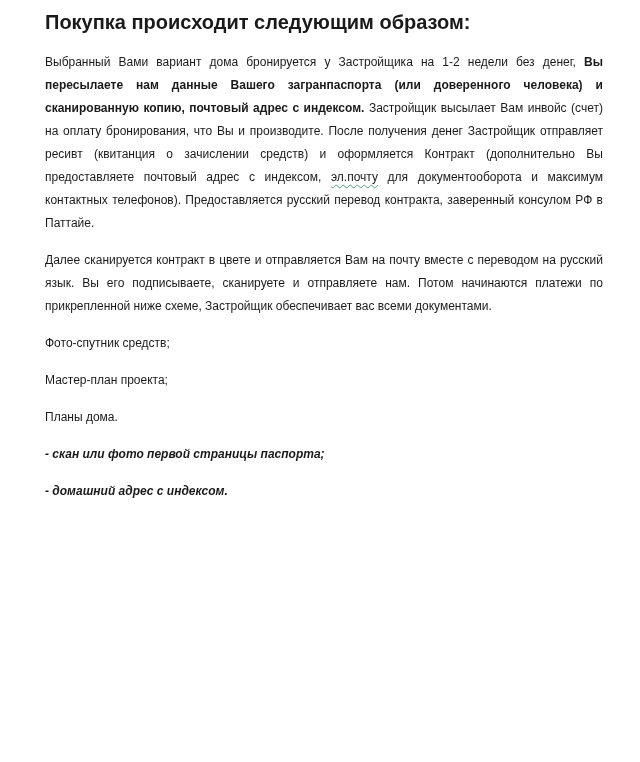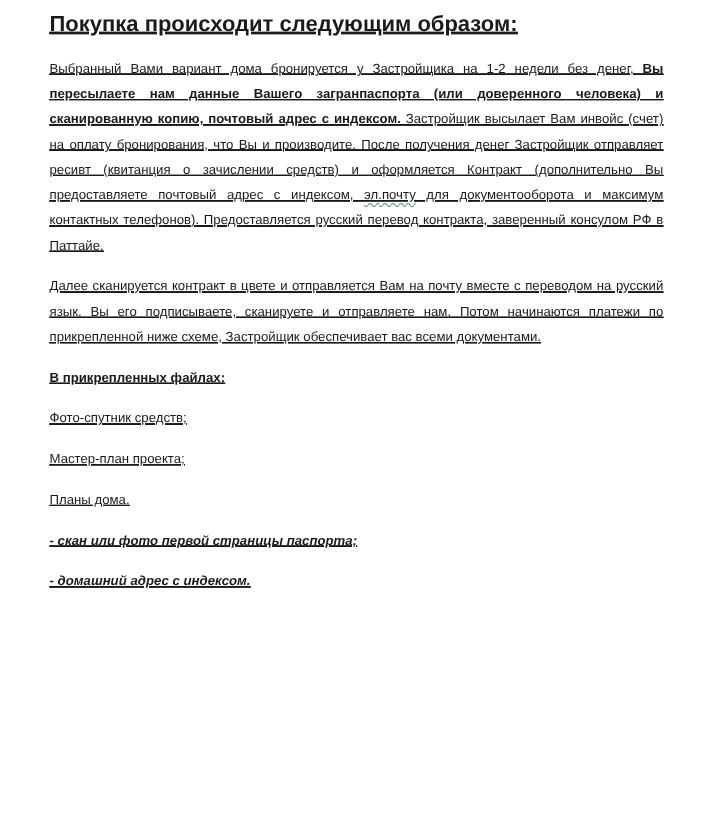--- a/index.html
+++ b/index.html
@@ -1,15 +1,15 @@
 <!DOCTYPE html>
 <html lang="ru" style="--text: #1a1a1a; --background: #ffffff; --spellcheck-underline: #55a38f;"><head>
 <meta charset="utf-8">
 <style>
-  * { margin: 0; padding: 0; box-sizing: border-box; text-decoration: underline; }
+  * { margin: 0; padding: 0; box-sizing: border-box; }
   html, body {
     width: 640px;
     background: var(--background, #ffffff);
     font-family: "Liberation Sans", "DejaVu Sans", sans-serif;
   }
   .page {
     width: 640px;
     height: 762px;
     overflow: hidden;
     background: var(--background, #ffffff);
@@ -48,21 +48,20 @@
 <body>
 
 <div class="page">
 
   <h1 class="title">Покупка происходит следующим образом:</h1>
 
   <p class="para justify"><span>Выбранный Вами вариант дома бронируется у Застройщика на 1-2 недели без денег, </span><b>Вы пересылаете нам данные Вашего загранпаспорта (или доверенного человека) и сканированную копию, почтовый адрес с индексом.</b><span> Застройщик высылает Вам инвойс (счет) на оплату бронирования, что Вы и производите. После получения денег Застройщик отправляет ресивт (квитанция о зачислении средств) и оформляется Контракт (дополнительно Вы предоставляете почтовый адрес с индексом, </span><span class="squiggle">эл.почту</span><span> для документооборота и максимум контактных телефонов). Предоставляется русский перевод контракта, заверенный консулом РФ в Паттайе.</span></p>
 
   <p class="para justify">Далее сканируется контракт в цвете и отправляется Вам на почту вместе с переводом на русский язык. Вы его подписываете, сканируете и отправляете нам. Потом начинаются платежи по прикрепленной ниже схеме, Застройщик обеспечивает вас всеми документами.</p>
 
-  <p class="para bold">В прикрепленных файлах:</p>
 
   <p class="para">Фото-спутник средств;</p>
 
   <p class="para">Мастер-план проекта;</p>
 
 
   <p class="para">Планы дома.</p>
 
 
   <p class="para bold-italic">- скан или фото первой страницы паспорта;</p>

